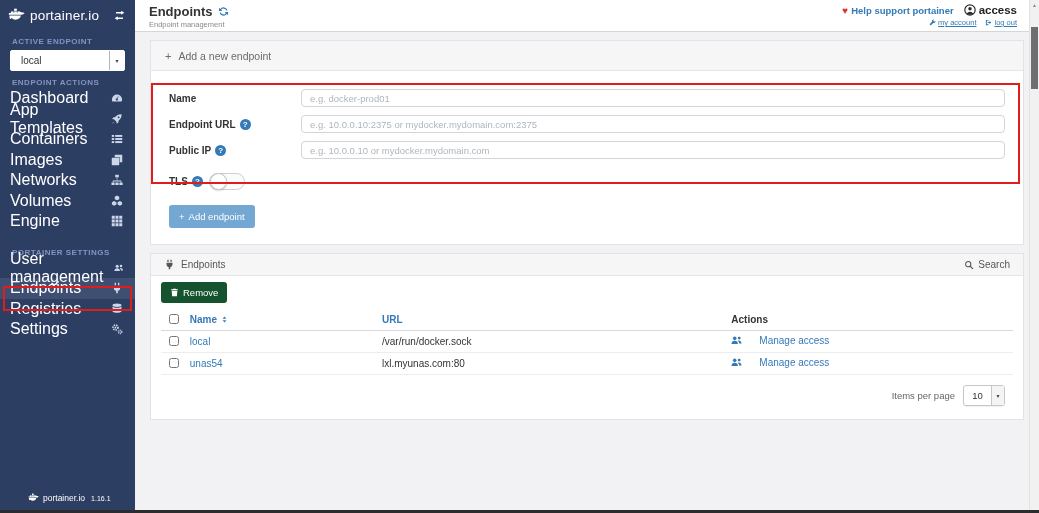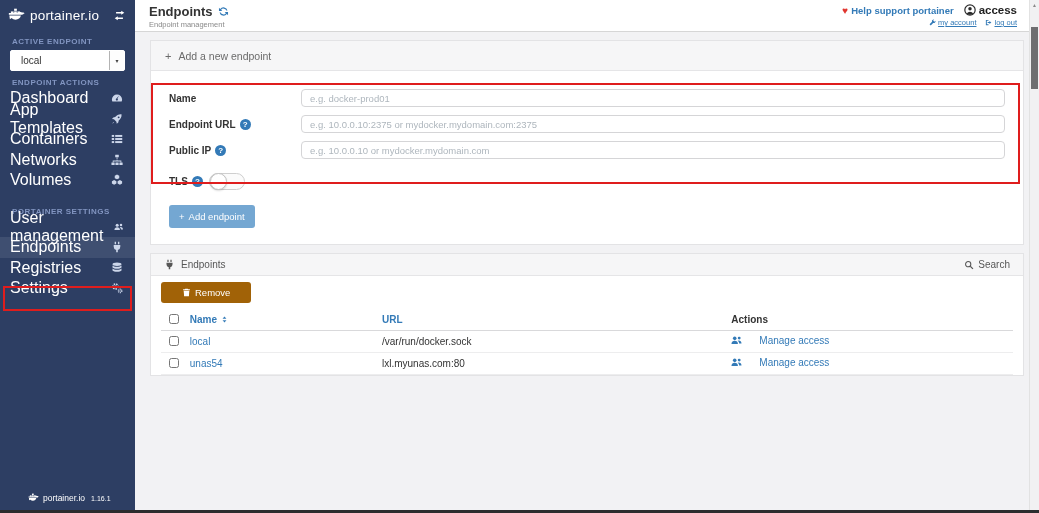--- a/index.html
+++ b/index.html
@@ -55,21 +55,21 @@
   .form-row { height:26px; display:flex; align-items:center; }
   .form-label { width:132px; font-size:10px; font-weight:700; color:#333; display:flex; align-items:center; gap:4px; }
   .qmark { display:inline-block; width:11px; height:11px; border-radius:50%; background:#337ab7; color:#fff; font-size:8px; font-weight:700; text-align:center; line-height:11px; cursor:pointer; }
   .txt-input { flex:1; height:18px; border:1px solid #d5d5d7; border-radius:4px; padding:0 8px; font-size:9.5px; color:#333; outline:none; font-family:"Liberation Sans", sans-serif; }
   .txt-input::placeholder { color:#aeb6bd; }
   .tls-row { height:18px; margin-top:9px; }
   .toggle { width:36px; height:17px; border:1px solid #cfcfcf; border-radius:10px; background:#fbfbfb; position:relative; cursor:pointer; margin-left:6px; }
   .knob { position:absolute; left:0; top:-1px; width:17px; height:17px; border-radius:50%; background:#fff; border:1px solid #c2c2c2; box-shadow:0 1px 2px rgba(0,0,0,.15); }
   .btn { display:inline-flex; align-items:center; gap:4px; border:none; border-radius:3px; color:#fff; font-size:9.5px; cursor:pointer; font-family:"Liberation Sans", sans-serif; }
   .btn-add { background:#74a7d2; padding:6px 10px; margin-top:15px; }
-  .btn-remove { background:#a16207; padding:5px 21px; }
+  .btn-remove { background:#14532d; padding:5px 9px; }
   .btn .bi { width:9px; height:9px; }
 
   .panel-endpoints { margin-top:8px; }
   .panel-header2 { height:22px; background:#f6f6f7; border-bottom:1px solid #e5e5e7; display:flex; align-items:center; padding:0 13px; color:#575757; font-size:10px; }
   .ph-title { display:flex; align-items:center; gap:6px; font-weight:400; }
   .ph-title .pi { width:11px; height:11px; color:#575757; }
   .search-box { margin-left:auto; display:flex; align-items:flex-end; gap:4px; color:#575757; cursor:pointer; }
   .search-box .si { width:10px; height:10px; }
   .panel-body2 { padding:6px 10px 0 10px; }
 
@@ -158,40 +158,65 @@
             <rect x="1" y="2.6" width="3.2" height="2.6"></rect>
             <rect x="5.6" y="2.6" width="9.4" height="2.6"></rect>
             <rect x="1" y="6.7" width="3.2" height="2.6"></rect>
             <rect x="5.6" y="6.7" width="9.4" height="2.6"></rect>
             <rect x="1" y="10.8" width="3.2" height="2.6"></rect>
             <rect x="5.6" y="10.8" width="9.4" height="2.6"></rect>
           </svg>
         </span>
       </li>
     <li class="menu-item">
+      <span>Images</span>
+      <span class="ic mi-icon">
+          <svg viewBox="0 0 16 16" fill="currentColor">
+            <path d="M5 1h10v10h-3.4V4.4H5z"></path>
+            <rect x="1" y="5" width="10" height="10" rx="1"></rect>
+          </svg>
+        </span>
+      </li>
+    <li class="menu-item">
       <span>Networks</span>
       <span class="ic mi-icon">
           <svg viewBox="0 0 16 16" fill="currentColor">
             <rect x="5.6" y="1" width="4.8" height="3.4" rx=".4"></rect>
             <rect x="0.6" y="11.2" width="4.3" height="3.4" rx=".4"></rect>
             <rect x="5.9" y="11.2" width="4.3" height="3.4" rx=".4"></rect>
             <rect x="11.2" y="11.2" width="4.3" height="3.4" rx=".4"></rect>
             <path d="M7.5 4.4h1.1v2.3H7.5z"></path>
             <path d="M2.3 11.2V8.8h11.5v2.4h-1.1V9.9H3.4v1.3z"></path>
             <rect x="7.5" y="7.4" width="1.1" height="2"></rect>
           </svg>
         </span>
       </li>
     <li class="menu-item">
       <span>Volumes</span>
       <span class="ic mi-icon">
           <svg viewBox="0 0 16 16" fill="currentColor">
             <path d="m8 .8 3 1.5v3.2L8 7 5 5.5V2.3z"></path>
             <path d="m4.2 8 3 1.5v3.2l-3 1.5-3-1.5V9.5z"></path>
             <path d="m11.8 8 3 1.5v3.2l-3 1.5-3-1.5V9.5z"></path>
+          </svg>
+        </span>
+      </li>
+    <li class="menu-item">
+      <span>Engine</span>
+      <span class="ic mi-icon">
+          <svg viewBox="0 0 16 16" fill="currentColor">
+            <rect x="1" y="1" width="4" height="4"></rect>
+            <rect x="6" y="1" width="4" height="4"></rect>
+            <rect x="11" y="1" width="4" height="4"></rect>
+            <rect x="1" y="6" width="4" height="4"></rect>
+            <rect x="6" y="6" width="4" height="4"></rect>
+            <rect x="11" y="6" width="4" height="4"></rect>
+            <rect x="1" y="11" width="4" height="4"></rect>
+            <rect x="6" y="11" width="4" height="4"></rect>
+            <rect x="11" y="11" width="4" height="4"></rect>
           </svg>
         </span>
       </li>
   </ul>
 
   <div class="side-label lbl-settings">PORTAINER SETTINGS</div>
   <ul class="menu">
     <li class="menu-item">
       <span>User management</span>
       <span class="ic mi-icon">
@@ -427,20 +452,27 @@
                         <path d="M.7 13.2c0-3 2.1-4.7 4.7-4.7s4.7 1.7 4.7 4.7z"></path>
                         <circle cx="11.9" cy="4.5" r="2.1"></circle>
                         <path d="M11.2 8.1c2.3 0 4.1 1.5 4.1 4.2h-3.5c-.1-1.8-.9-3.2-2.1-3.9z"></path>
                       </svg>
                     </span>
                 <span>Manage access</span>
                   </span></td>
             </tr>
           </tbody>
         </table>
+        <div class="dt-footer">
+          <span>Items per page</span>
+          <span class="pp-select">
+            <span class="val">10</span>
+            <span class="sel-caret">▾</span>
+          </span>
+        </div>
       </div>
     </div>
 
   </div>
 </div>
 
 <div class="anno" id="anno-endpoints"></div>
 <div class="anno" id="anno-form"></div>
 
 <div class="scroll-track">

